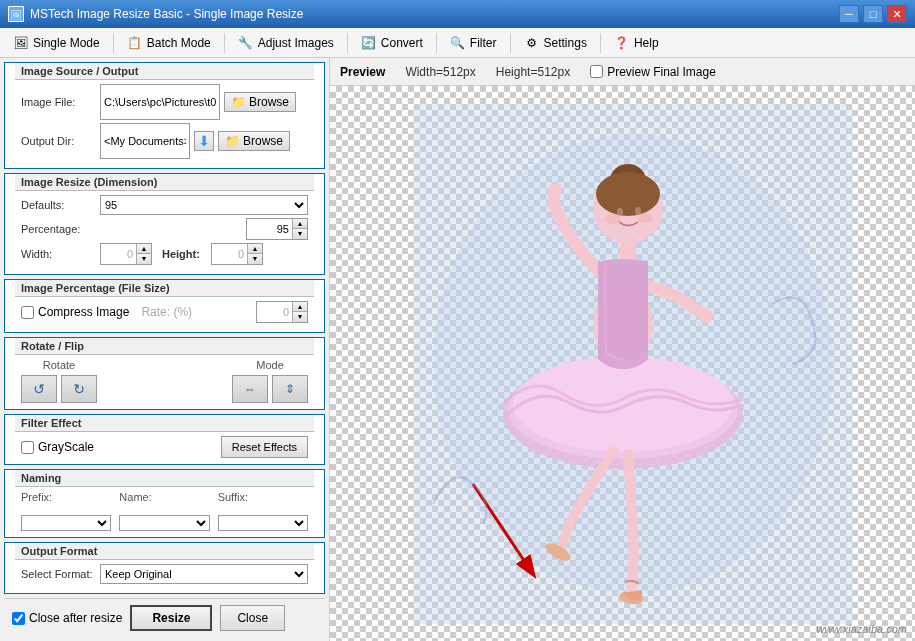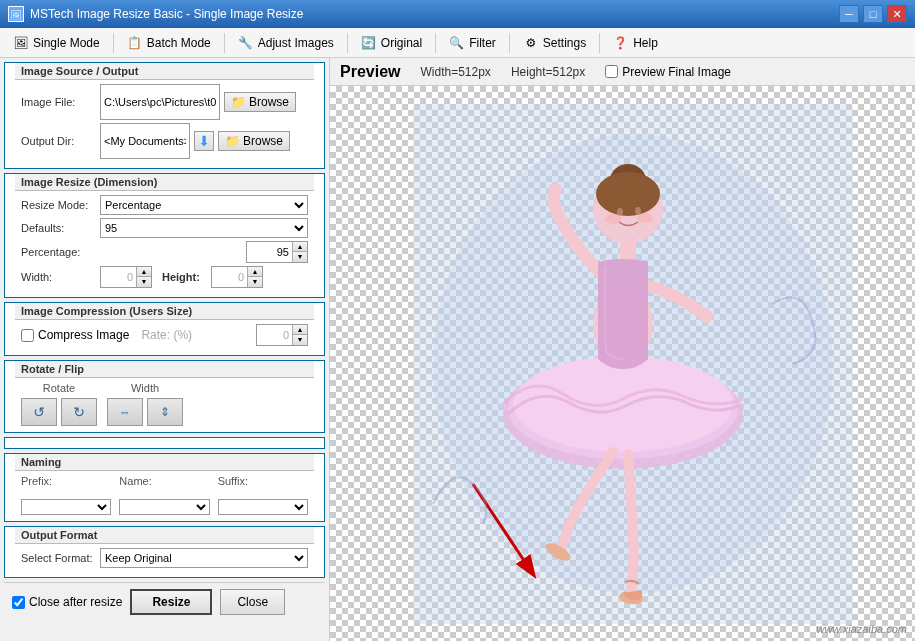--- a/index.html
+++ b/index.html
@@ -139,21 +139,21 @@
     .spin-btn {
       width: 14px; height: 10px;
       background: linear-gradient(to bottom, #f5f5f5, #ddd);
       border: none; border-bottom: 1px solid #aaa;
       cursor: pointer; font-size: 7px; line-height: 10px; text-align: center;
       display: flex; align-items: center; justify-content: center;
     }
     .spin-btn:last-child { border-bottom: none; }
 
     
-    .rotate-section { display: flex; gap: 10px; justify-content: flex-start; margin-top: 4px; }
+    .rotate-section { display: flex; gap: 10px; justify-content: space-between; margin-top: 4px; }
     .rotate-group { display: flex; flex-direction: column; align-items: center; gap: 4px; }
     .rotate-label { font-size: 11px; color: #555; }
     .rotate-btns { display: flex; gap: 4px; }
     .rotate-btn {
       width: 36px; height: 28px;
       background: linear-gradient(to bottom, #e8e8e8, #d0d0d0);
       border: 1px solid #999;
       cursor: pointer;
       font-size: 14px;
       display: flex; align-items: center; justify-content: center;
@@ -223,21 +223,21 @@
     }
     .preview-header {
       height: 28px;
       background: #f0f0f0;
       border-bottom: 1px solid #ccc;
       display: flex;
       align-items: center;
       padding: 0 10px;
       gap: 20px;
     }
-    .preview-title { font-weight: bold; font-size: 16px; }
+    .preview-title { font-weight: bold; font-size: 12px; }
     .preview-dims { font-size: 12px; color: #333; }
     .preview-check { display: flex; align-items: center; gap: 4px; font-size: 11px; }
 
     .preview-area {
       flex: 1;
       position: relative;
       overflow: hidden;
     }
 
     
@@ -304,21 +304,21 @@
     <span>Batch Mode</span>
   </div>
   <div class="divider"></div>
   <div class="menu-item">
     <span class="menu-item-icon">🔧</span>
     <span>Adjust Images</span>
   </div>
   <div class="divider"></div>
   <div class="menu-item">
     <span class="menu-item-icon">🔄</span>
-    <span>Original</span>
+    <span>Convert</span>
   </div>
   <div class="divider"></div>
   <div class="menu-item">
     <span class="menu-item-icon">🔍</span>
     <span>Filter</span>
   </div>
   <div class="divider"></div>
   <div class="menu-item">
     <span class="menu-item-icon">⚙</span>
     <span>Settings</span>
@@ -350,26 +350,20 @@
         <button class="btn-small-icon" style="color:#3399ff; font-size:14px;">⬇</button>
         <button class="btn-browse">
           <span>📁</span>
           <span>Browse</span>
         </button>
       </div>
     </div>
 
     <div class="section-box">
       <div class="section-title">Image Resize (Dimension)</div>
-      <div class="form-row">
-        <span class="form-label">Resize Mode:</span>
-        <select class="form-select">
-          <option>Percentage</option>
-        </select>
-      </div>
       <div class="form-row">
         <span class="form-label">Defaults:</span>
         <select class="form-select">
           <option>95</option>
         </select>
       </div>
       <div class="form-row">
         <span class="form-label">Percentage:</span>
         <div style="flex:1; display:flex; justify-content:flex-end;">
           <div class="spin-container">
@@ -395,21 +389,21 @@
           <input class="spin-input" type="text" style="width: 35px; color: rgb(170, 170, 170);" value="0">
           <div class="spin-btns">
             <button class="spin-btn">▲</button>
             <button class="spin-btn">▼</button>
           </div>
         </div>
       </div>
     </div>
 
     <div class="section-box">
-      <div class="section-title">Image Compression (Users Size)</div>
+      <div class="section-title">Image Percentage (File Size)</div>
       <div class="form-row">
         <label class="checkbox-label">
           <input type="checkbox" style="">
           <span>Compress Image</span>
         </label>
         <span style="margin-left:8px; color:#aaa;">Rate: (%)</span>
         <div class="spin-container" style="margin-left:auto;">
           <input class="spin-input" type="text" style="width: 35px; color: rgb(170, 170, 170);" value="0">
           <div class="spin-btns">
             <button class="spin-btn">▲</button>
@@ -423,30 +417,38 @@
       <div class="section-title">Rotate / Flip</div>
       <div class="rotate-section">
         <div class="rotate-group">
           <span class="rotate-label">Rotate</span>
           <div class="rotate-btns">
             <button class="rotate-btn" title="Rotate Counter-Clockwise">↺</button>
             <button class="rotate-btn" title="Rotate Clockwise">↻</button>
           </div>
         </div>
         <div class="rotate-group">
-          <span class="rotate-label">Width</span>
+          <span class="rotate-label">Mode</span>
           <div class="rotate-btns">
             <button class="rotate-btn" title="Flip Horizontal" style="font-size:12px;">⇔</button>
             <button class="rotate-btn" title="Flip Vertical" style="font-size:12px;">⇕</button>
           </div>
         </div>
       </div>
     </div>
 
     <div class="section-box">
+      <div class="section-title">Filter Effect</div>
+      <div class="filter-row">
+        <label class="checkbox-label">
+          <input type="checkbox" style="">
+          <span>GrayScale</span>
+        </label>
+        <button class="btn-reset">Reset Effects</button>
+      </div>
     </div>
 
     <div class="section-box">
       <div class="section-title">Naming</div>
       <div class="naming-row">
         <div class="naming-col">
           <label>Prefix:</label>
           <select class="form-select" style="height:22px;"><option></option></select>
         </div>
         <div class="naming-col">

